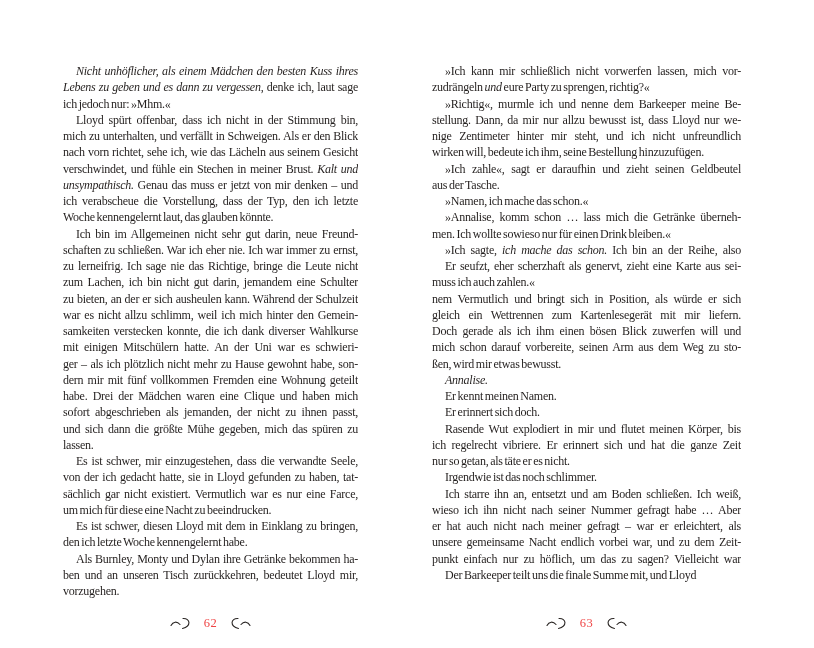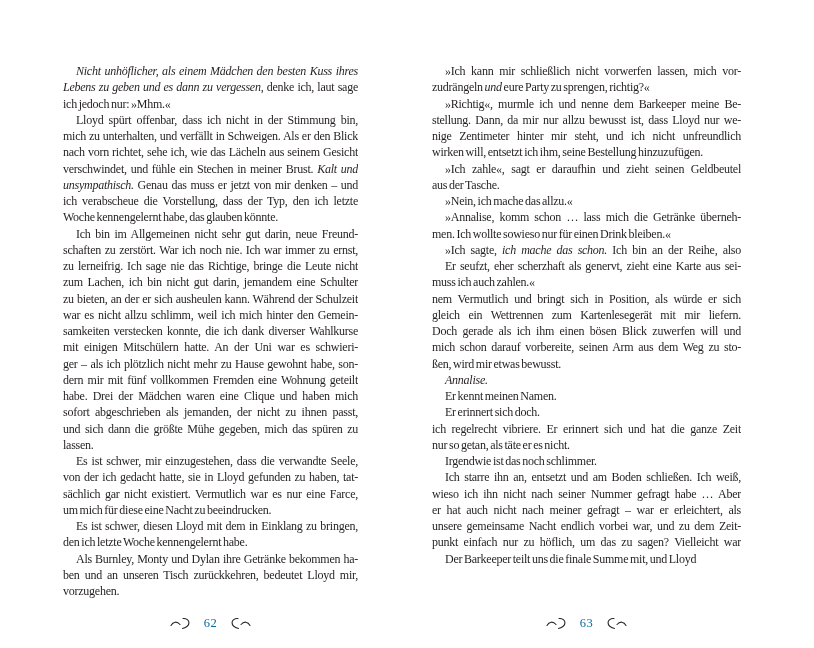--- a/index.html
+++ b/index.html
@@ -24,43 +24,43 @@
     text-align-last:justify;
   }
   .line.last{text-align-last:left;}
   .line.first{text-indent:13px;}
   .line i{font-style:italic;}
   .page-footer{
     position:absolute;top:600px;left:0;right:0;
     display:flex;align-items:center;justify-content:center;gap:4px;
   }
   .page-number{
-    font-size:12.5px;letter-spacing:0.5px;color:#0369a1;line-height:14px;text-align:center;
+    font-size:12.5px;letter-spacing:0.5px;color:#ef4444;line-height:14px;text-align:center;
   }
   .swash{display:block;}
 </style>
 </head>
 <body>
 
 <div>
 
   <section class="page page-left">
     <div class="text-block">
         <div class="line first"><i>Nicht unhöflicher, als einem Mädchen den besten Kuss ihres</i></div>
         <div class="line"><i>Lebens zu geben und es dann zu vergessen</i><span>, denke ich, laut sage</span></div>
         <div class="line last"><span>ich jedoch nur: »Mhm.«</span></div>
         <div class="line first"><span>Lloyd spürt offenbar, dass ich nicht in der Stimmung bin,</span></div>
         <div class="line"><span>mich zu unterhalten, und verfällt in Schweigen. Als er den Blick</span></div>
         <div class="line"><span>nach vorn richtet, sehe ich, wie das Lächeln aus seinem Gesicht</span></div>
         <div class="line"><span>verschwindet, und fühle ein Stechen in meiner Brust. </span><i>Kalt und</i></div>
         <div class="line"><i>unsympathisch.</i><span> Genau das muss er jetzt von mir denken – und</span></div>
         <div class="line"><span>ich verabscheue die Vorstellung, dass der Typ, den ich letzte</span></div>
-        <div class="line last"><span>Woche kennengelernt habe, das glauben könnte.</span></div>
+        <div class="line last"><span>Woche kennengelernt laut, das glauben könnte.</span></div>
         <div class="line first"><span>Ich bin im Allgemeinen nicht sehr gut darin, neue Freund-</span></div>
-        <div class="line"><span>schaften zu zerstört. War ich noch nie. Ich war immer zu ernst,</span></div>
+        <div class="line"><span>schaften zu schließen. War ich eher nie. Ich war immer zu ernst,</span></div>
         <div class="line"><span>zu lerneifrig. Ich sage nie das Richtige, bringe die Leute nicht</span></div>
         <div class="line"><span>zum Lachen, ich bin nicht gut darin, jemandem eine Schulter</span></div>
         <div class="line"><span>zu bieten, an der er sich ausheulen kann. Während der Schulzeit</span></div>
         <div class="line"><span>war es nicht allzu schlimm, weil ich mich hinter den Gemein-</span></div>
         <div class="line"><span>samkeiten verstecken konnte, die ich dank diverser Wahlkurse</span></div>
         <div class="line"><span>mit einigen Mitschülern hatte. An der Uni war es schwieri-</span></div>
         <div class="line"><span>ger – als ich plötzlich nicht mehr zu Hause gewohnt habe, son-</span></div>
         <div class="line"><span>dern mir mit fünf vollkommen Fremden eine Wohnung geteilt</span></div>
         <div class="line"><span>habe. Drei der Mädchen waren eine Clique und haben mich</span></div>
         <div class="line"><span>sofort abgeschrieben als jemanden, der nicht zu ihnen passt,</span></div>
@@ -89,37 +89,38 @@
     </footer>
   </section>
 
   <section class="page page-right">
     <div class="text-block">
         <div class="line first"><span>»Ich kann mir schließlich nicht vorwerfen lassen, mich vor-</span></div>
         <div class="line last"><span>zudrängeln </span><i>und</i><span> eure Party zu sprengen, richtig?«</span></div>
         <div class="line first"><span>»Richtig«, murmle ich und nenne dem Barkeeper meine Be-</span></div>
         <div class="line"><span>stellung. Dann, da mir nur allzu bewusst ist, dass Lloyd nur we-</span></div>
         <div class="line"><span>nige Zentimeter hinter mir steht, und ich nicht unfreundlich</span></div>
-        <div class="line last"><span>wirken will, entsetzt ich ihm, seine Bestellung hinzuzufügen.</span></div>
+        <div class="line last"><span>wirken will, bedeute ich ihm, seine Bestellung hinzuzufügen.</span></div>
         <div class="line first"><span>»Ich zahle«, sagt er daraufhin und zieht seinen Geldbeutel</span></div>
         <div class="line last"><span>aus der Tasche.</span></div>
-        <div class="line first last"><span>»Nein, ich mache das allzu.«</span></div>
+        <div class="line first last"><span>»Namen, ich mache das schon.«</span></div>
         <div class="line first"><span>»Annalise, komm schon … lass mich die Getränke überneh-</span></div>
         <div class="line last"><span>men. Ich wollte sowieso nur für einen Drink bleiben.«</span></div>
         <div class="line first"><span>»Ich sagte, </span><i>ich mache das schon.</i><span> Ich bin an der Reihe, also</span></div>
         <div class="line first"><span>Er seufzt, eher scherzhaft als genervt, zieht eine Karte aus sei-</span></div>
         <div class="line last"><span>muss ich auch zahlen.«</span></div>
         <div class="line"><span>nem Vermutlich und bringt sich in Position, als würde er sich</span></div>
         <div class="line"><span>gleich ein Wettrennen zum Kartenlesegerät mit mir liefern.</span></div>
         <div class="line"><span>Doch gerade als ich ihm einen bösen Blick zuwerfen will und</span></div>
         <div class="line"><span>mich schon darauf vorbereite, seinen Arm aus dem Weg zu sto-</span></div>
         <div class="line last"><span>ßen, wird mir etwas bewusst.</span></div>
         <div class="line first last"><i>Annalise.</i></div>
         <div class="line first last"><span>Er kennt meinen Namen.</span></div>
         <div class="line first last"><span>Er erinnert sich doch.</span></div>
+        <div class="line first"><span>Rasende Wut explodiert in mir und flutet meinen Körper, bis</span></div>
         <div class="line"><span>ich regelrecht vibriere. Er erinnert sich und hat die ganze Zeit</span></div>
         <div class="line last"><span>nur so getan, als täte er es nicht.</span></div>
         <div class="line first last"><span>Irgendwie ist das noch schlimmer.</span></div>
         <div class="line first"><span>Ich starre ihn an, entsetzt und am Boden schließen. Ich weiß,</span></div>
         <div class="line"><span>wieso ich ihn nicht nach seiner Nummer gefragt habe … Aber</span></div>
         <div class="line"><span>er hat auch nicht nach meiner gefragt – war er erleichtert, als</span></div>
         <div class="line"><span>unsere gemeinsame Nacht endlich vorbei war, und zu dem Zeit-</span></div>
         <div class="line"><span>punkt einfach nur zu höflich, um das zu sagen? Vielleicht war</span></div>
         <div class="line first last"><span>Der Barkeeper teilt uns die finale Summe mit, und Lloyd</span></div>
       </div>

